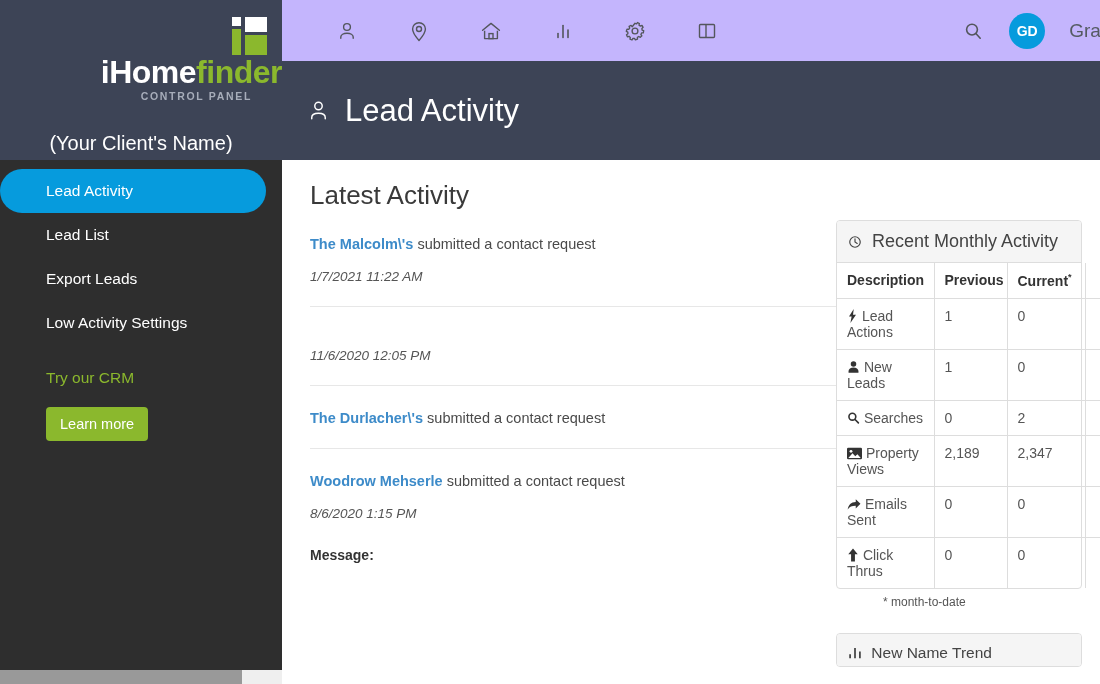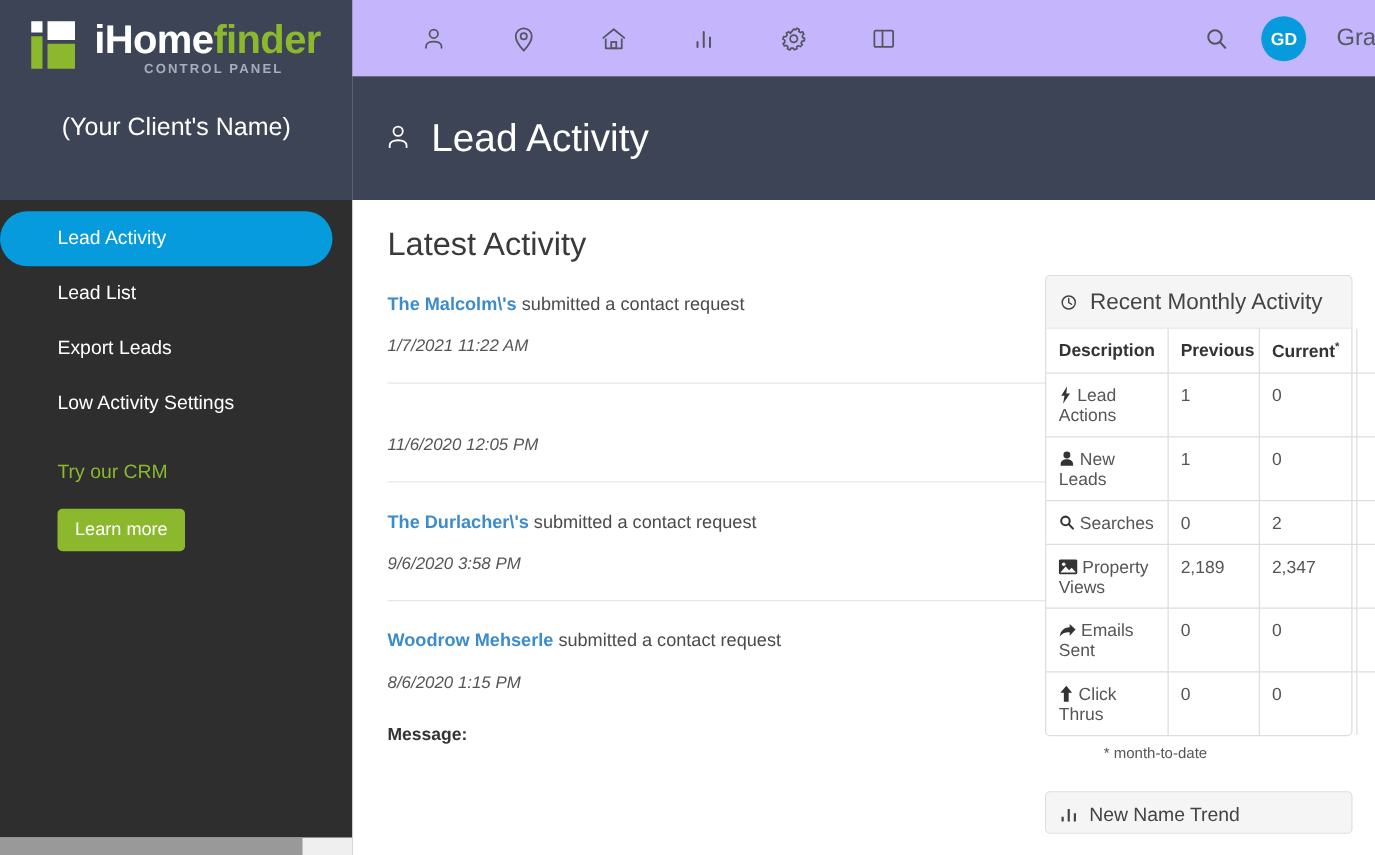--- a/index.html
+++ b/index.html
@@ -28,23 +28,24 @@
     background: #2e2e2e;
     overflow: hidden;
   }
   #sidebar-header {
     height: 160px;
     background: #3d4456;
     padding-top: 14px;
   }
   .logo-wrap {
     display: flex;
-    align-items: flex-start;
+    align-items: flex-end;
     justify-content: center;
     padding-left: 0;
+    flex-direction: column;
   }
   .logo-mark {
     position: relative;
     width: 44px;
     height: 38px;
     margin-right: 6px;
     margin-top: 3px;
     flex: none;
   }
   .lm-bar {
@@ -469,21 +470,20 @@
 
       <div class="activity-item">
         <div class="activity-time">11/6/2020 12:05 PM</div>
       </div>
 
       <div class="activity-item">
         <div class="activity-line">
           <span class="activity-name">The Durlacher\'s</span>
           <span>submitted a contact request</span>
         </div>
-        <div class="activity-time">9/6/2020 3:58 PM</div>
       </div>
 
       <div class="activity-item">
         <div class="activity-line">
           <span class="activity-name">Woodrow Mehserle</span>
           <span>submitted a contact request</span>
         </div>
         <div class="activity-time">8/6/2020 1:15 PM</div>
         <div class="activity-message-label">Message:</div>
       </div>

